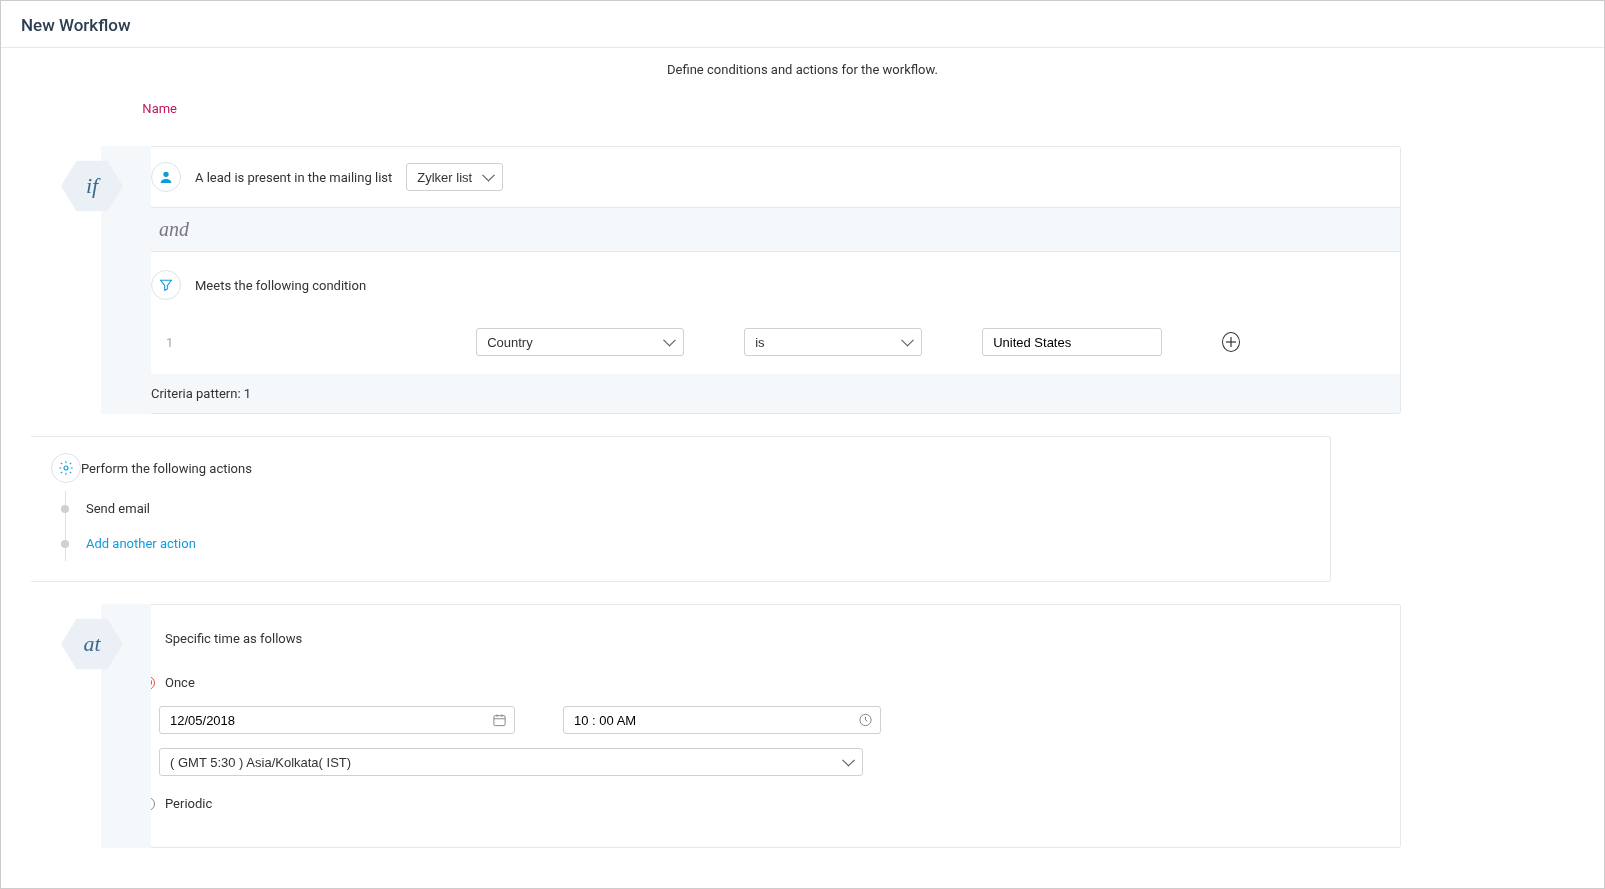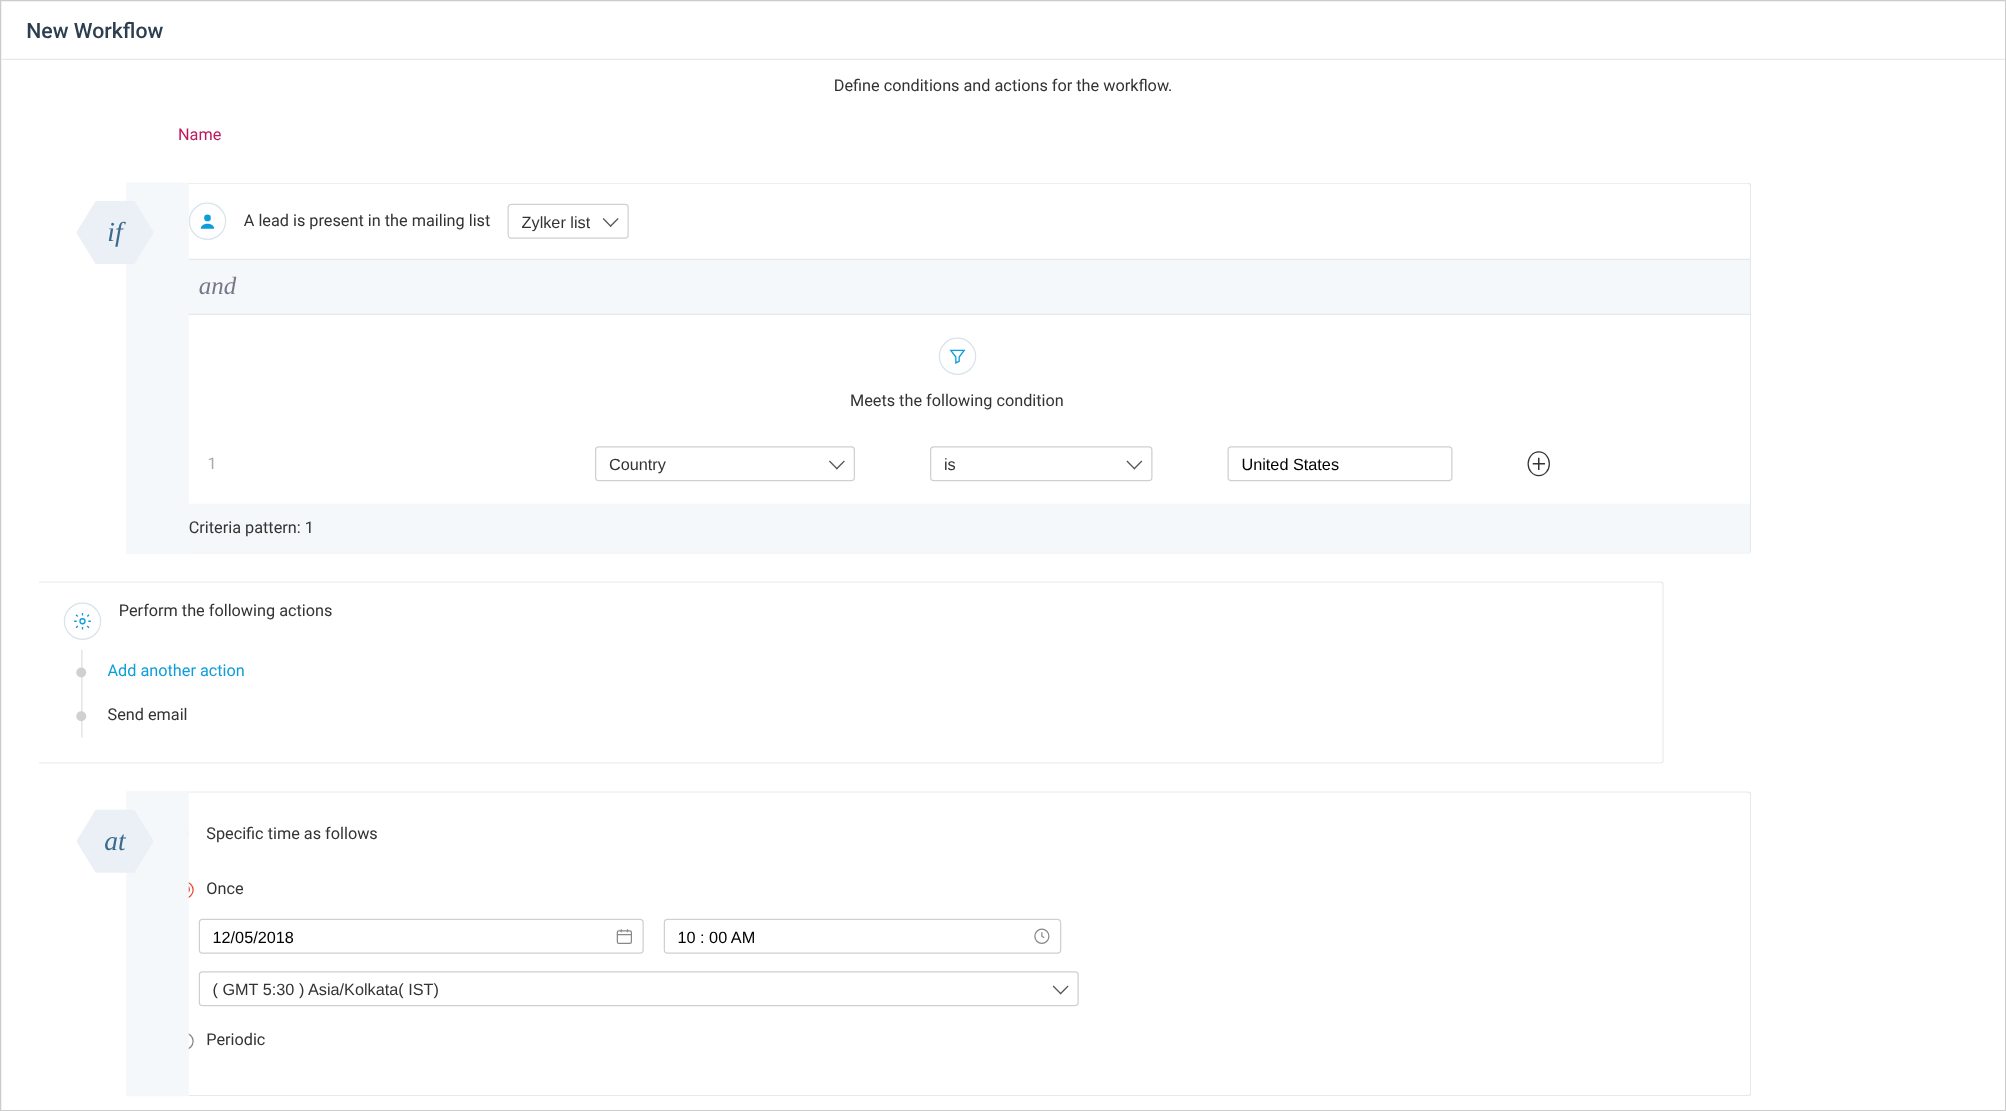--- a/index.html
+++ b/index.html
@@ -174,21 +174,20 @@
     }
 
     .cond-block {
       padding: 18px 20px 0;
     }
     .cond-head {
       display: flex;
       align-items: center;
       gap: 14px;
       margin-bottom: 22px;
-      flex-direction: column;
     }
     .cond-row {
       display: flex;
       align-items: center;
       gap: 60px;
       padding: 6px 0 18px 0;
     }
     .cond-idx {
       width: 24px;
       text-align: center;
@@ -237,21 +236,22 @@
       color: #333;
       margin: 0 -20px;
     }
 
     
     .then-body {
       padding: 16px 20px 20px;
     }
     .then-head {
       display: flex;
-      gap: 14px;
+      align-items: center;
+      gap: 0;
       margin-bottom: 8px;
     }
     .action-list {
       margin-left: 14px;
       border-left: 1px solid #e0e0e0;
       padding-left: 0;
       margin-top: 2px;
     }
     .action-item {
       position: relative;
@@ -304,21 +304,21 @@
     }
     .radio.checked::after {
       content: "";
       width: 7px;
       height: 7px;
       background: #e74c3c;
       border-radius: 50%;
     }
     .date-time-row {
       display: flex;
-      gap: 16px;
+      gap: 48px;
       padding: 6px 0 14px 38px;
     }
     .input-with-icon {
       position: relative;
       display: inline-block;
     }
     .date-input {
       width: 356px;
       height: 28px;
       border: 1px solid #d0d0d0;
@@ -431,24 +431,24 @@
       <div class="then-head">
         <span class="icon-circle">
           <svg class="icon-svg" viewBox="0 0 24 24" fill="none" stroke="#0d9ddb" stroke-width="1.6">
             <circle cx="12" cy="12" r="3"></circle>
             <path d="M12 2v3M12 19v3M4.2 4.2l2.1 2.1M17.7 17.7l2.1 2.1M2 12h3M19 12h3M4.2 19.8l2.1-2.1M17.7 6.3l2.1-2.1"></path>
           </svg>
         </span>
         <span>Perform the following actions</span>
       </div>
       <div class="action-list">
+        <div class="action-item">Send email</div>
         <div class="action-item">
           <span class="action-link">Add another action</span>
         </div>
-        <div class="action-item">Send email</div>
       </div>
     </div>
   </div>
 
   <div class="section">
     <div class="hex-col">
       <div class="vert-bar"></div>
       <div class="hex">at</div>
     </div>
     <div class="section-body at-body">

